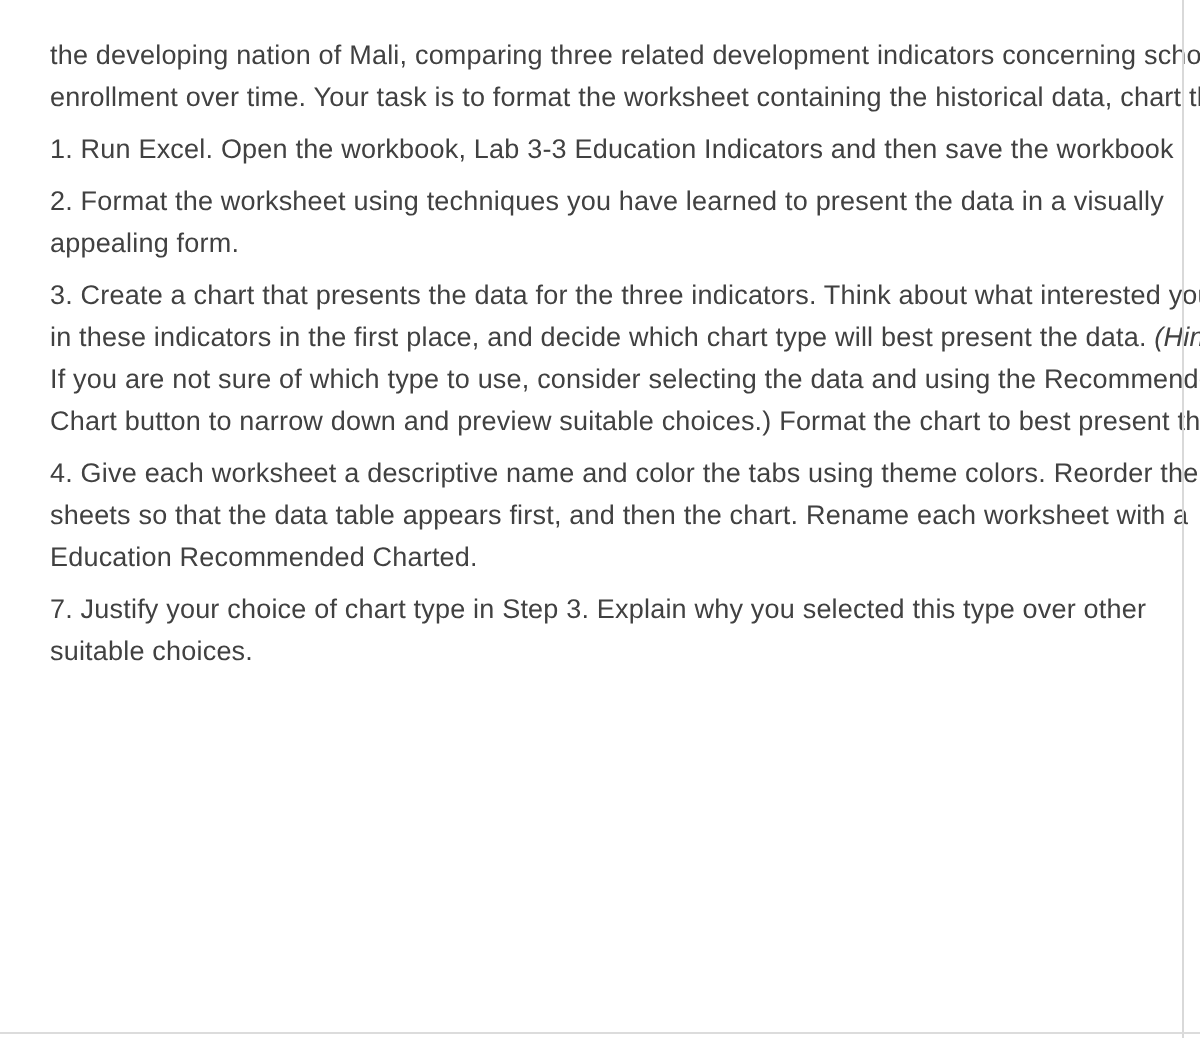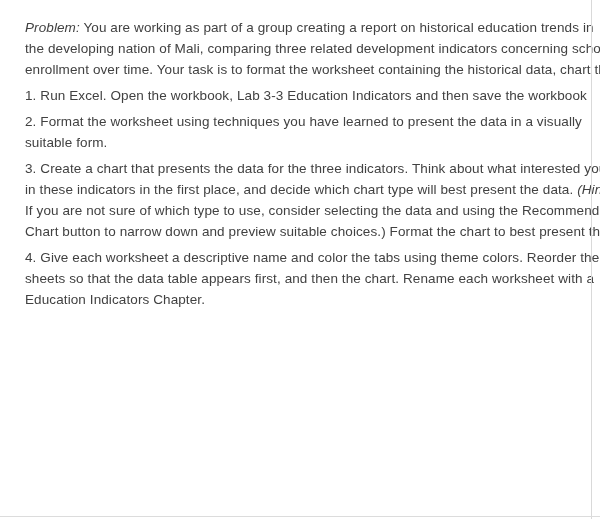--- a/index.html
+++ b/index.html
@@ -56,38 +56,41 @@
     height: 1px;
     background: #dcdcdc;
   }
 </style>
 </head>
 <body style="background: rgb(255, 255, 255);">
 
 <div class="page">
   <div class="content" id="doc" style="color: rgb(65, 65, 65);">
       <p>
-        <span class="line"><span class="it">Problem:</span><span> You are working as part of a group creating a report on historical education trends in</span></span>
         <span class="line"><span>the developing nation of Mali, comparing three related development indicators concerning school</span></span>
         <span class="line"><span>enrollment over time. Your task is to format the worksheet containing the historical data, chart the</span></span>
       </p>
       <p>
         <span class="line"><span>1. Run Excel. Open the workbook, Lab 3-3 Education Indicators and then save the workbook</span></span>
       </p>
       <p>
         <span class="line"><span>2. Format the worksheet using techniques you have learned to present the data in a visually</span></span>
-        <span class="line"><span>suitable form.</span></span>
+        <span class="line"><span>appealing form.</span></span>
       </p>
       <p>
         <span class="line"><span>3. Create a chart that presents the data for the three indicators. Think about what interested you</span></span>
         <span class="line"><span>in these indicators in the first place, and decide which chart type will best present the data. </span><span class="it">(Hint:</span></span>
         <span class="line"><span>If you are not sure of which type to use, consider selecting the data and using the Recommended</span></span>
         <span class="line"><span>Chart button to narrow down and preview suitable choices.) Format the chart to best present the</span></span>
       </p>
       <p>
         <span class="line"><span>4. Give each worksheet a descriptive name and color the tabs using theme colors. Reorder the</span></span>
         <span class="line"><span>sheets so that the data table appears first, and then the chart. Rename each worksheet with a</span></span>
-        <span class="line"><span>Education Indicators Chapter.</span></span>
+        <span class="line"><span>Education Recommended Charted.</span></span>
+      </p>
+      <p>
+        <span class="line"><span>7. Justify your choice of chart type in Step 3. Explain why you selected this type over other</span></span>
+        <span class="line"><span>suitable choices.</span></span>
       </p>
     </div>
   <div class="v-line" style="background: rgb(217, 217, 217);"></div>
   <div class="h-line"></div>
 </div>
 
 </body></html>

